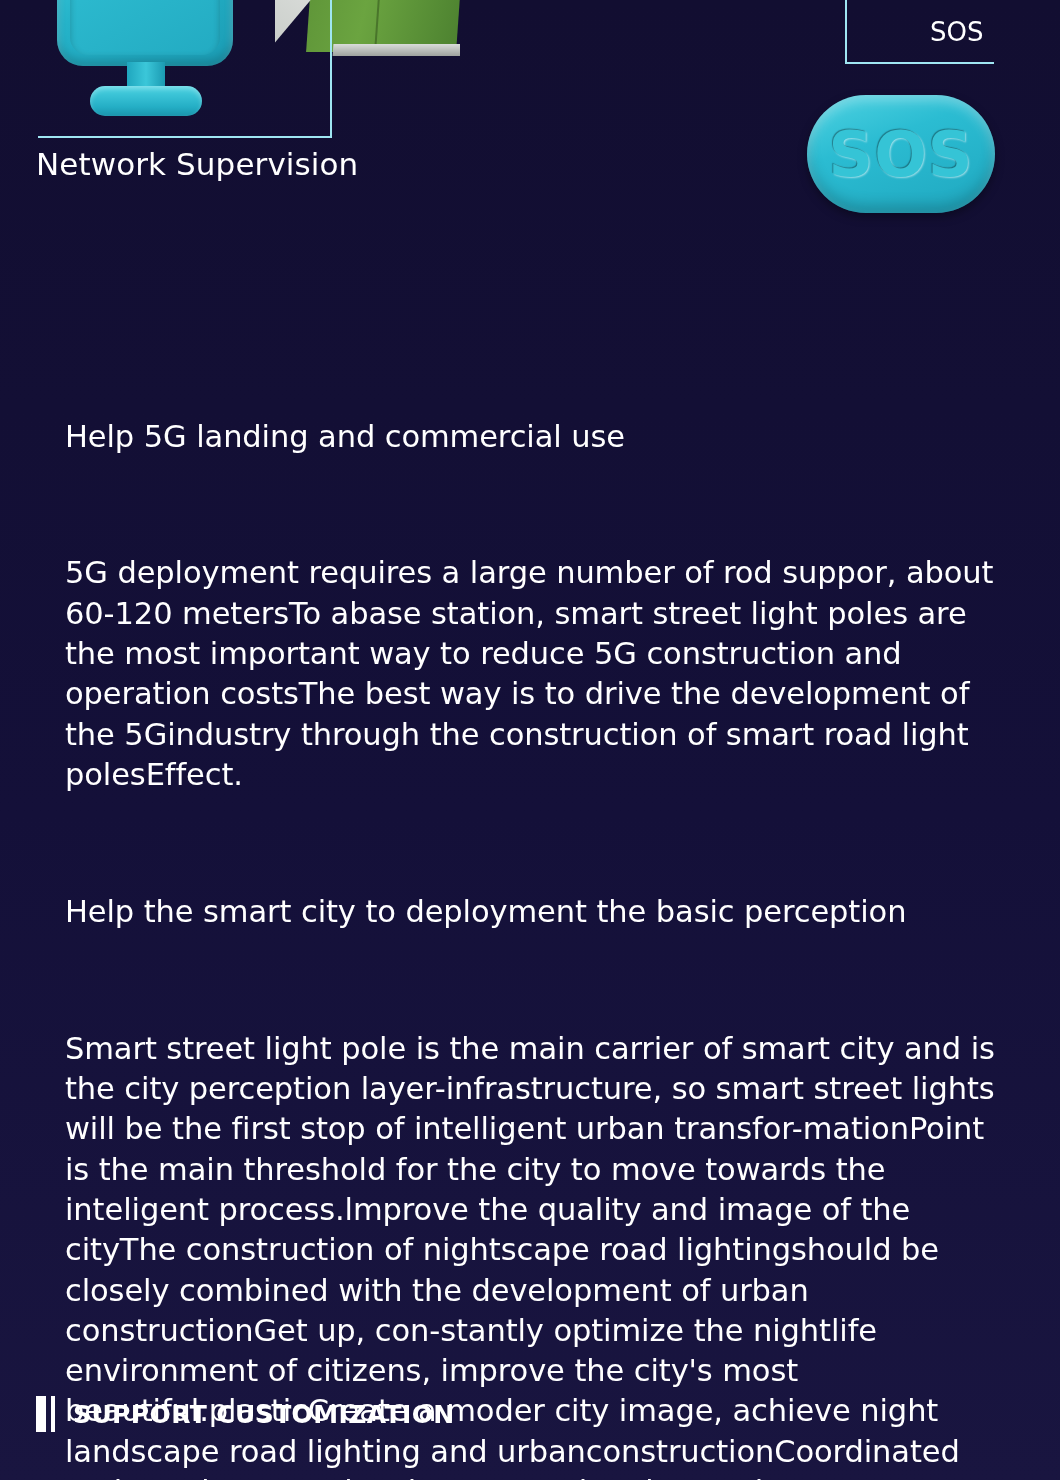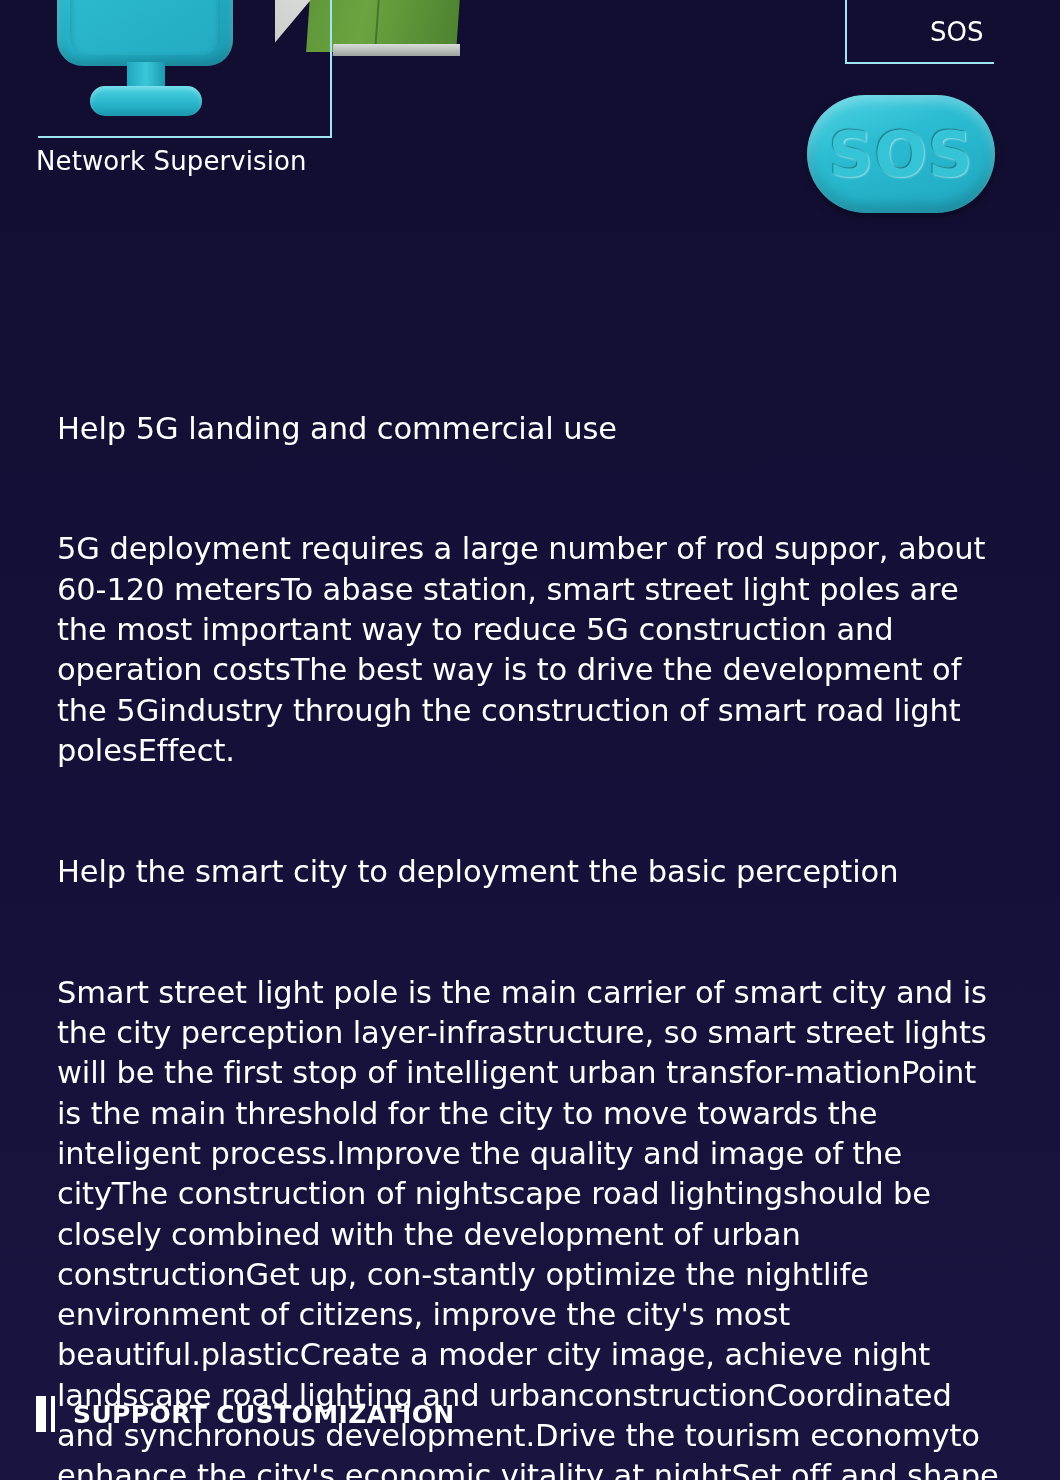--- a/index.html
+++ b/index.html
@@ -123,21 +123,21 @@
     left: 330px;
     top: -34px;
     width: 2px;
     height: 172px;
     background: #9fe6f2;
   }
   .caption-network {
     position: absolute;
     left: 36px;
     top: 146px;
-    font-size: 26px;
+    font-size: 31px;
     color: #ffffff;
     letter-spacing: .1px;
     white-space: nowrap;
   }
 
   
   .bracket-sos-v {
     position: absolute;
     left: 845px;
     top: -30px;
@@ -194,21 +194,21 @@
     left: 57px;
     top: 328px;
     width: 952px;
     color: #ffffff;
     font-size: 30.5px;
     line-height: 40.3px;
     letter-spacing: -0.1px;
     white-space: pre-wrap;
     word-break: normal;
   }
-  .body-text .para { margin: 0; }
+  .body-text .para { margin: 8px; }
 
   
   .footer {
     position: absolute;
     left: 36px;
     bottom: 48px;
     display: flex;
     align-items: center;
   }
   .bar-thick {

